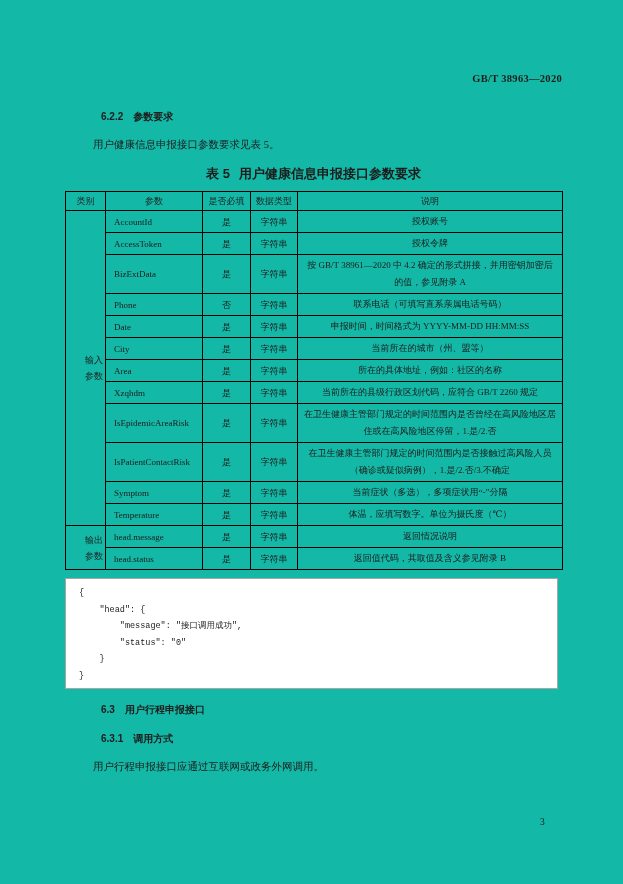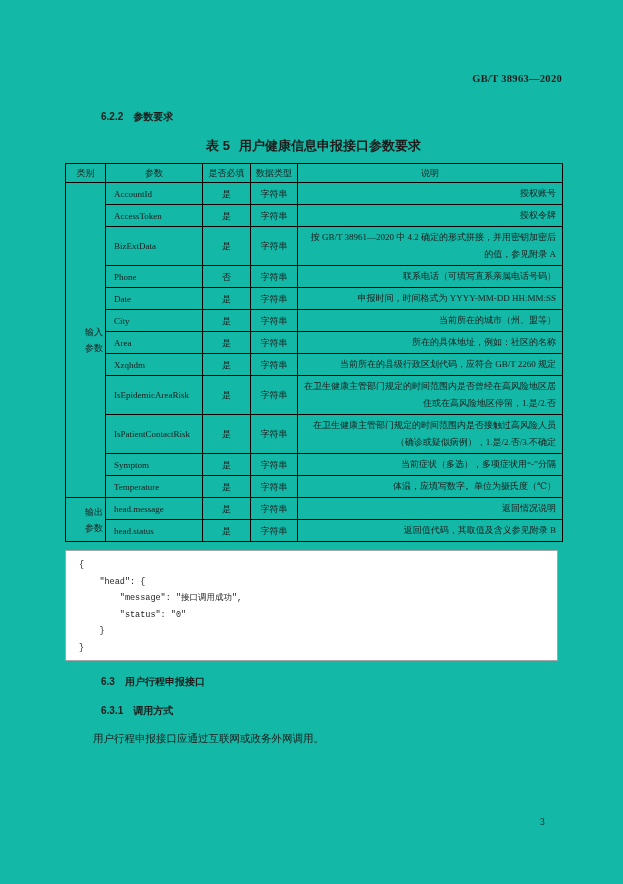--- a/index.html
+++ b/index.html
@@ -36,21 +36,21 @@
   }
   col.c-cat{width:40px;}
   col.c-param{width:97px;}
   col.c-req{width:48px;}
   col.c-type{width:47px;}
   col.c-desc{width:265px;}
   td.cat{text-align:right;font-size:9px;line-height:16px;padding:0 2px;}
   td.param{height:19px;padding:0 4px 0 8px;text-align:left;line-height:12px;
     font-family:"Liberation Serif",serif;overflow:hidden;}
   td.req,td.type{height:19px;text-align:center;line-height:12px;padding:0 2px;}
-  td.desc{padding:2px 6px;line-height:17px;text-align:right;}
+  td.desc{padding:2px 6px;line-height:17px;text-align:center;}
   .note{font-size:10.5px;line-height:13px;margin-top:13px;padding-left:28px;}
   .example-label{
     font-family:"Liberation Sans","DejaVu Sans",sans-serif;
     font-weight:bold;font-size:8.5px;line-height:10px;margin-top:7px;padding-left:28px;
   }
   .code-block{
     margin-top:8px;width:493px;box-sizing:border-box;
     border:1px solid #a6a6a6;background:#fff;
     padding:6px 10px 4px 13px;
     font-family:"Liberation Mono","DejaVu Sans Mono",monospace;
@@ -69,20 +69,21 @@
 
 <div class="page">
   <div class="content">
 
     <div class="doc-code">GB/T 38963—2020</div>
 
     <div class="heading">
       <span class="num">6.2.2</span><span>参数要求</span>
     </div>
 
+    <div class="para">用户健康信息申报接口参数要求见表 5。</div>
 
     <div class="table-caption">
       <span class="cap-num">表 5</span><span>用户健康信息申报接口参数要求</span>
     </div>
 
     <table class="params">
       <colgroup>
         <col class="c-cat">
           <col class="c-param">
           <col class="c-req">

